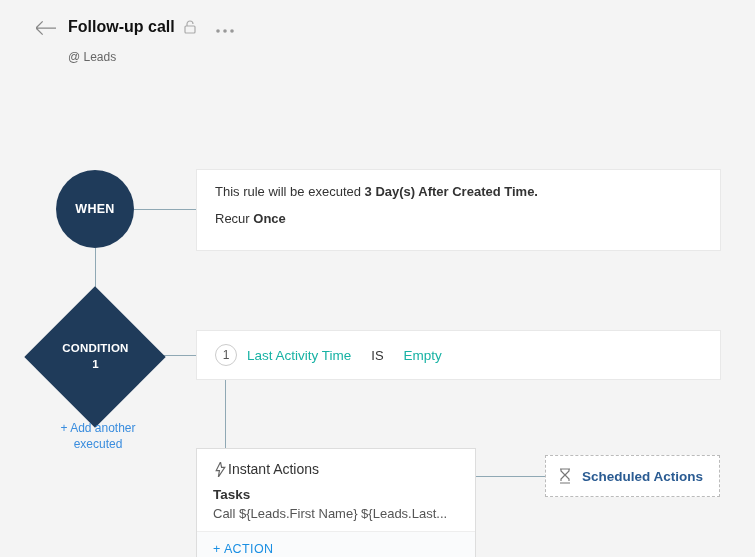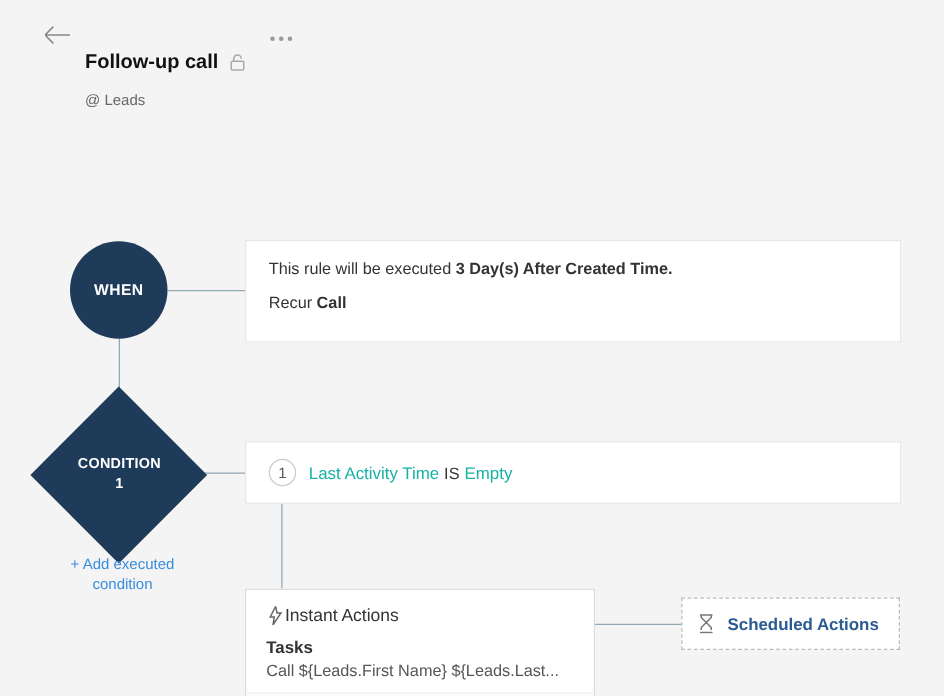--- a/index.html
+++ b/index.html
@@ -23,21 +23,20 @@
   width: 20px;
   height: 16px;
   margin-top: 2px;
   cursor: pointer;
 }
 .title-block { flex: 0 0 auto; }
 .title-row {
   display: flex;
   align-items: center;
   gap: 8px;
-  margin-top: 23px;
 }
 .title {
   font-weight: 700;
   font-size: 16px;
   color: #111;
 }
 .lock-icon { width: 14px; height: 14px; }
 .subtitle {
   color: #666;
   font-size: 12px;
@@ -120,21 +119,21 @@
   height: 22px;
   border-radius: 50%;
   border: 1px solid #ccc;
   display: flex;
   align-items: center;
   justify-content: center;
   font-size: 12px;
   color: #555;
   background: #fff;
 }
-.cond-text { display: flex; gap: 4px; align-items: baseline; }
+.cond-text { display: flex; gap: 20px; align-items: baseline; }
 .cond-field { color: #17b2a4; font-weight: 500; font-size: 13.5px; }
 .cond-op { color: #333; font-size: 13px; }
 .cond-val { color: #17b2a4; font-weight: 500; font-size: 13.5px; }
 .add-cond {
   position: absolute;
   left: 48px;
   top: 348px;
   width: 100px;
   text-align: center;
   color: #3a8dde;
@@ -244,41 +243,41 @@
 
   <div class="node-when">
     <span>WHEN</span>
   </div>
 
   <div class="panel-when">
     <div class="line1">
       <span>This rule will be executed </span><span class="bold">3 Day(s) After Created Time.</span>
     </div>
     <div>
-      <span>Recur </span><span class="bold">Call</span>
+      <span>Recur </span><span class="bold">Once</span>
     </div>
   </div>
 
   <div class="node-cond">
     <div class="node-cond-inner">
       <div>CONDITION</div>
       <div>1</div>
     </div>
   </div>
 
   <div class="panel-cond">
     <span class="num-badge">1</span>
     <span class="cond-text">
       <span class="cond-field">Last Activity Time</span>
       <span class="cond-op">IS</span>
       <span class="cond-val">Empty</span>
     </span>
   </div>
 
-  <div class="add-cond">+ Add executed condition</div>
+  <div class="add-cond">+ Add another executed</div>
 
   <div class="panel-actions">
     <div class="actions-head">
       <span class="icon">
         <svg viewBox="0 0 14 14" width="15" height="15">
           <path d="M7 0 L3 8 L6 8 L5 14 L11 5 L8 5 Z" fill="none" stroke="#666" stroke-width="1.1"></path>
         </svg>
       </span>
       <span class="actions-title">Instant Actions</span>
     </div>

